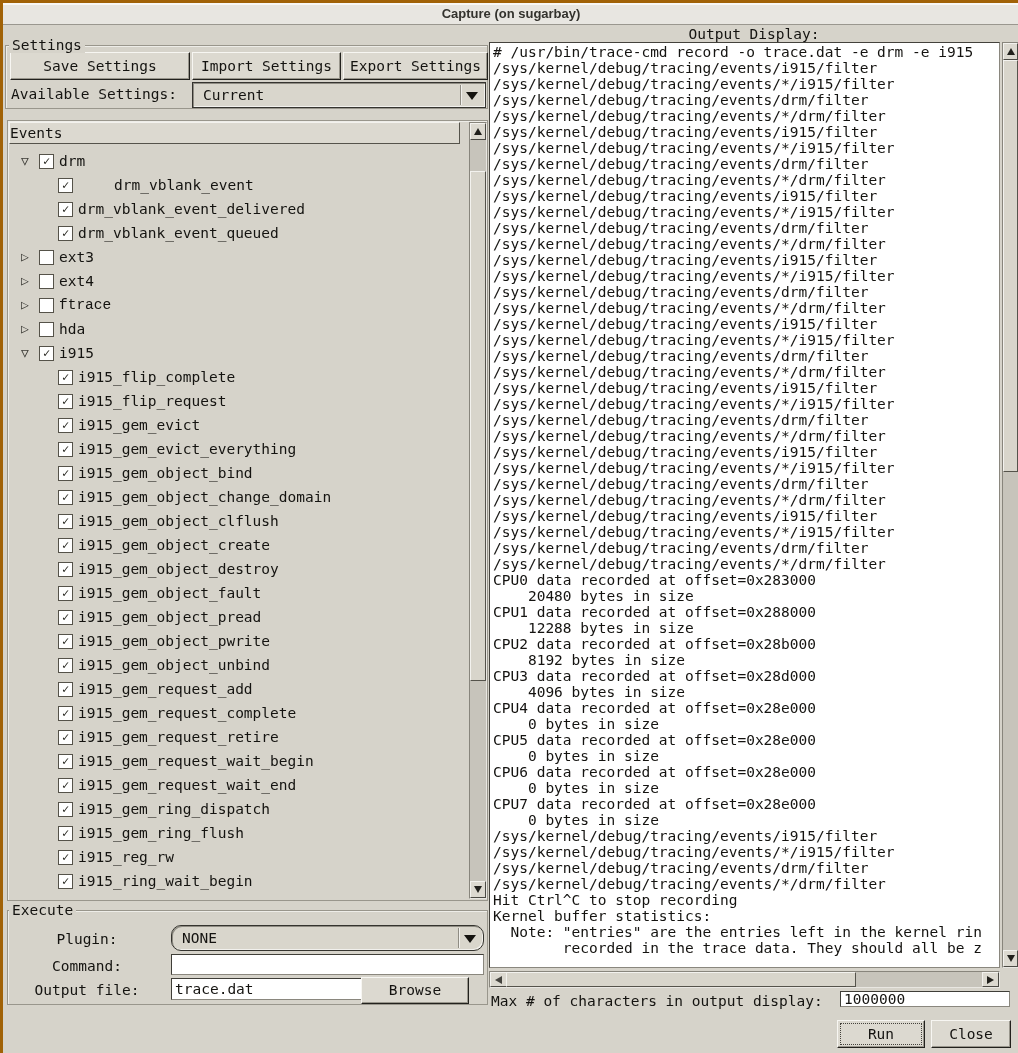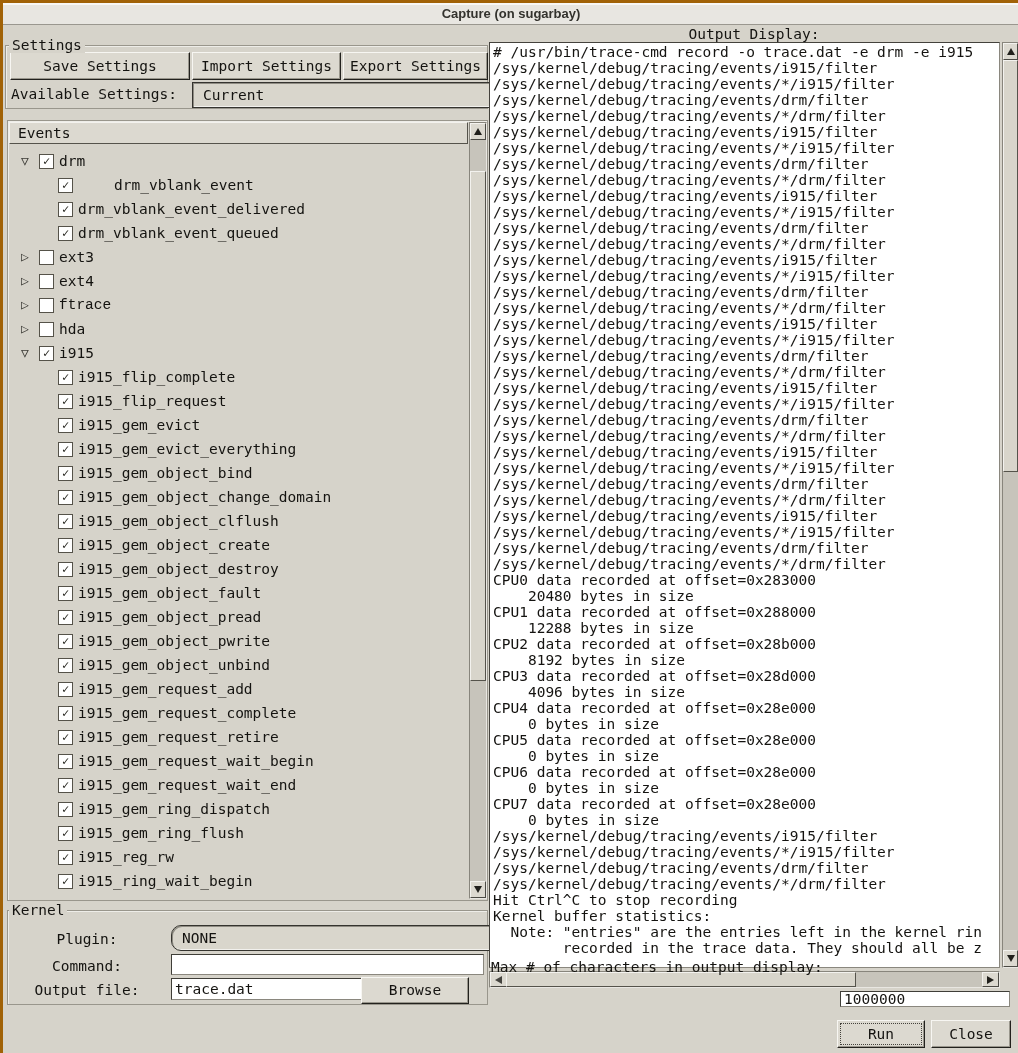--- a/index.html
+++ b/index.html
@@ -17,36 +17,36 @@
   .btn{background:#dcd9d0;border:1px solid;border-color:#f7f6f2 #22211d #22211d #f7f6f2;
        box-shadow:inset -1px -1px 0 #99968c;text-align:center;cursor:default;
        font-family:"DejaVu Sans Mono",monospace;font-size:14.5px;color:#141310;}
   .btn.focused{outline:1px dotted #44423c;outline-offset:-4px;}
   
   .entry{background:#ffffff;border:1px solid;border-color:#3f3e38 #8a877e #8a877e #3f3e38;
          font-family:"DejaVu Sans Mono",monospace;font-size:14.5px;color:#141310;padding:0 3px;margin:0;}
   input.entry{box-sizing:border-box;}
   
   .combo{background:#d9d6cc;border:1px solid #35342f;
-         box-shadow:inset 1px 1px 0 #8f8c83, inset -1px -1px 0 #f2f1ed;padding-left:44px;}
+         box-shadow:inset 1px 1px 0 #8f8c83, inset -1px -1px 0 #f2f1ed;}
   .combo .val{position:absolute;left:10px;top:0;bottom:0;line-height:24px;}
   .combo .sep{position:absolute;right:24px;top:2px;bottom:2px;width:1px;background:#8f8c83;box-shadow:1px 0 0 #f2f1ed;}
   .combo .ca{position:absolute;right:7px;top:50%;margin-top:-3px;width:0;height:0;
              border-left:6px solid transparent;border-right:6px solid transparent;border-top:8px solid #14130f;}
   
   .sbtrack{background:#c7c4bb;border:1px solid;border-color:#88857c #e9e7e2 #e9e7e2 #88857c;}
   .sbb{position:absolute;background:#dcd9d0;border:1px solid;border-color:#f3f2ee #4b4a44 #4b4a44 #f3f2ee;
        display:flex;align-items:center;justify-content:center;}
   .thumb{position:absolute;background:#d8d5cb;border:1px solid;border-color:#f3f2ee #55534b #55534b #f3f2ee;}
   .tu{width:0;height:0;border-left:4px solid transparent;border-right:4px solid transparent;border-bottom:7px solid #21201c;}
   .td{width:0;height:0;border-left:4px solid transparent;border-right:4px solid transparent;border-top:7px solid #21201c;}
   .tl{width:0;height:0;border-top:4px solid transparent;border-bottom:4px solid transparent;border-right:7px solid #45443f;}
   .tr{width:0;height:0;border-top:4px solid transparent;border-bottom:4px solid transparent;border-left:7px solid #21201c;}
   
-  .hdr{background:#dcd9d0;border:1px solid;border-color:#f3f2ee #55534b #55534b #f3f2ee;line-height:20px;padding-left:8px;}
+  .hdr{background:#dcd9d0;border:1px solid;border-color:#f3f2ee #55534b #55534b #f3f2ee;line-height:20px;}
   .tree-row{position:absolute;left:0;width:100%;height:24px;}
   .exp{position:absolute;left:13px;top:1px;width:16px;font-size:13px;color:#3b3a35;line-height:22px;}
   .cb{position:absolute;top:5px;width:13px;height:13px;background:#fff;border:1px solid #555249;
       text-align:center;line-height:12px;font-size:12px;color:#26251f;}
   .tlabel{position:absolute;top:0;line-height:24px;white-space:pre;}
   
   #output-area{background:#fff;border:1px solid;border-color:#44423c #8a877e #8a877e #44423c;overflow:hidden;}
   #output-pre{margin:0;padding:1px 0 0 3px;font-family:"DejaVu Sans Mono",monospace;
               font-size:14.5px;line-height:16px;white-space:pre;color:#141310;}
   .lbl{white-space:pre;}
@@ -222,21 +222,21 @@
         <span class="cb" style="left: 50px;">✓</span>
         <span class="tlabel" style="left: 70px;">i915_reg_rw</span>
       </div>
       <div class="tree-row" style="top: 723px;">
         <span class="cb" style="left: 50px;">✓</span>
         <span class="tlabel" style="left: 70px;">i915_ring_wait_begin</span>
       </div>
     </div>
 
   <div class="abs frame" style="left:4px;top:907px;width:479px;height:93px;"></div>
-  <span class="abs frame-label" style="left:6px;top:899px;">Kernel</span>
+  <span class="abs frame-label" style="left:6px;top:899px;">Execute</span>
 
   <span class="abs lbl" style="left:8px;top:928px;width:152px;text-align:center;">Plugin:</span>
   <div class="abs combo" style="left:168px;top:922px;width:311px;height:24px;border-radius:10px;">
     <span class="val">NONE</span>
     <span class="sep"></span>
     <span class="ca"></span>
   </div>
 
   <span class="abs lbl" style="left:8px;top:955px;width:152px;text-align:center;">Command:</span>
   <input class="abs entry" style="left: 168px; top: 951px; width: 313px; height: 21px;" value="">
@@ -322,21 +322,21 @@
   <div class="abs sbtrack" style="left:486px;top:968px;width:509px;height:15px;">
     <div class="sbb" style="left:0;top:0;bottom:0;width:15px;">
         <span class="tl"></span>
       </div>
     <div class="thumb" style="top:0;bottom:0;left:16px;width:348px;"></div>
     <div class="sbb" style="right:0;top:0;bottom:0;width:15px;">
         <span class="tr"></span>
       </div>
   </div>
 
-  <span class="abs lbl" style="left:488px;top:956px;">Max # of characters in output display:</span>
+  <span class="abs lbl" style="left:488px;top:990px;">Max # of characters in output display:</span>
   <input class="abs entry" style="left: 837px; top: 988px; width: 170px; height: 16px;" value="1000000">
 
   <div class="abs btn focused" style="left:834px;top:1017px;width:86px;height:26px;line-height:26px;">
     <span>Run</span>
   </div>
   <div class="abs btn" style="left:928px;top:1017px;width:78px;height:26px;line-height:26px;">
     <span>Close</span>
   </div>
 
 </div>

